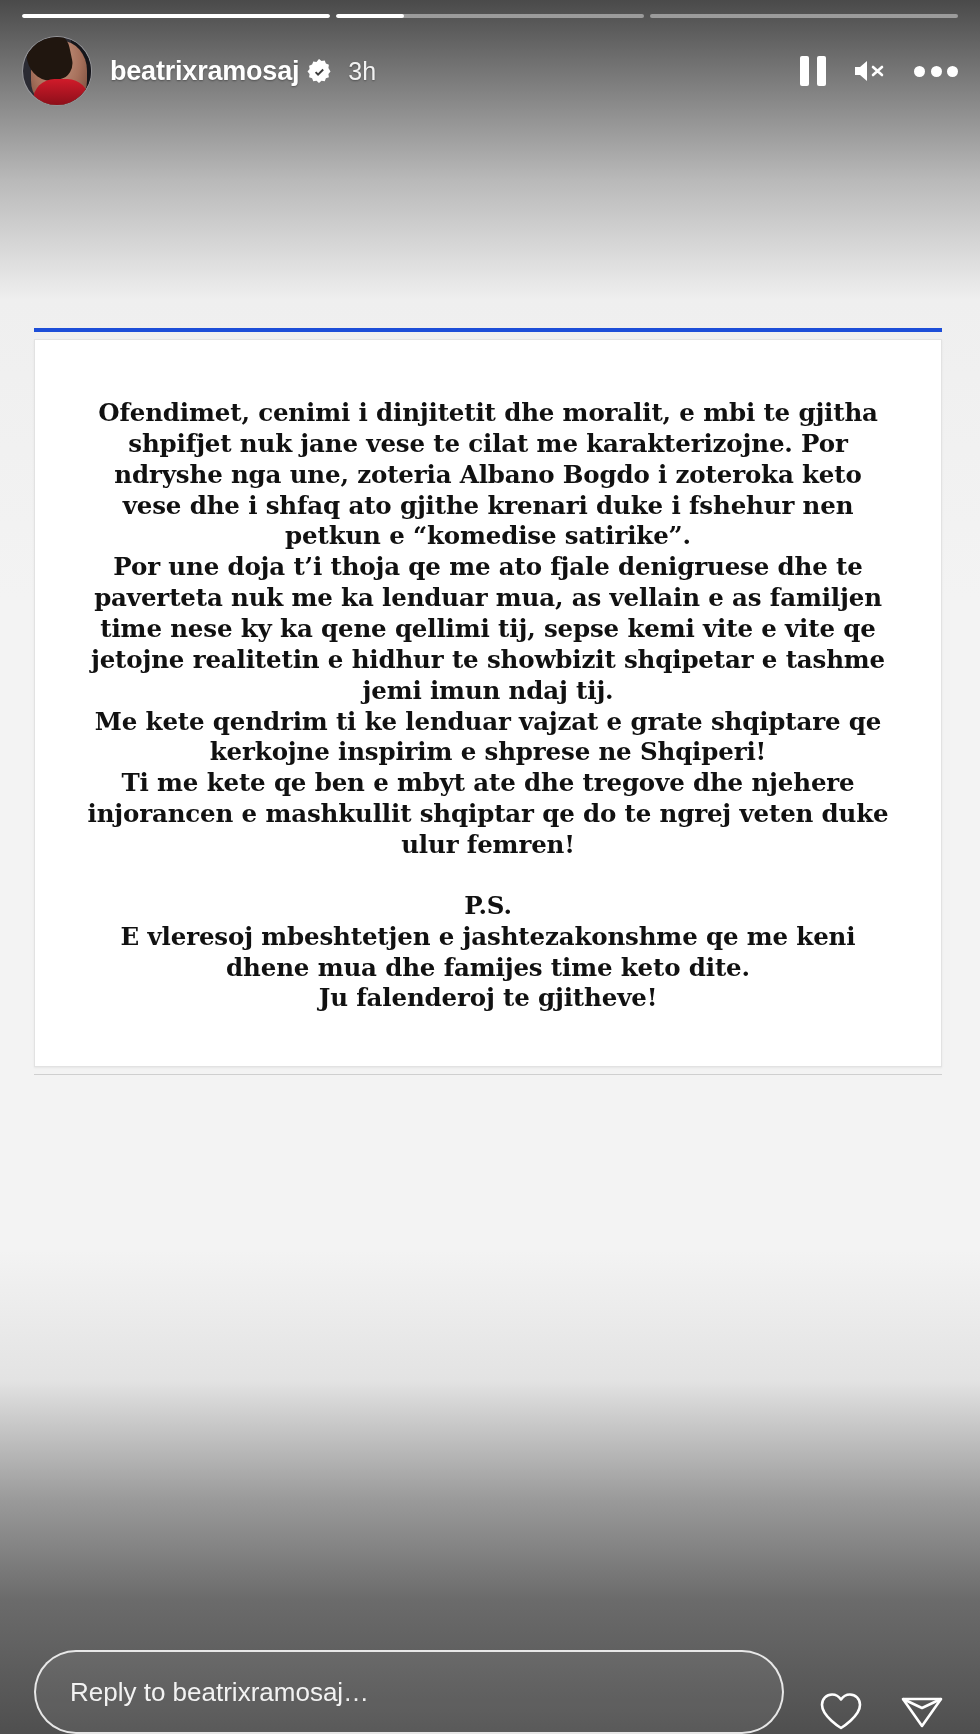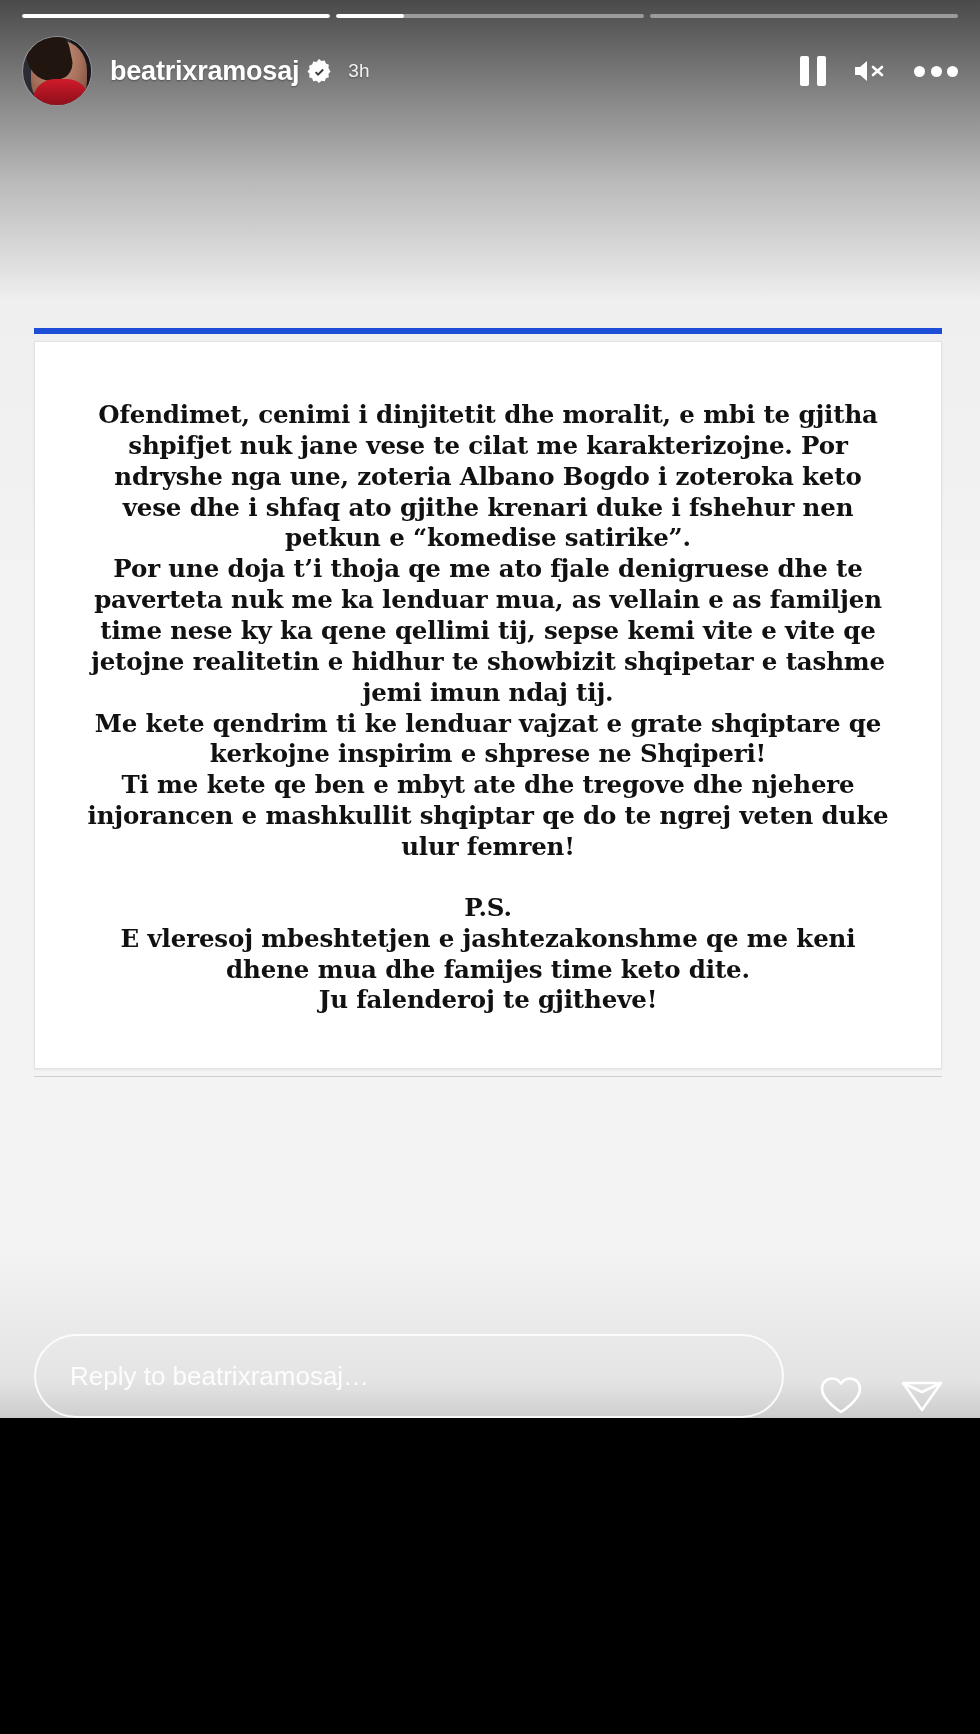--- a/index.html
+++ b/index.html
@@ -11,21 +11,21 @@
   body {
     width: 980px;
     height: 1734px;
     font-family: "Liberation Sans", sans-serif;
     overflow: hidden;
   }
 
   .story {
     position: relative;
     width: 980px;
-    height: 1418px;
+    height: 1734px;
     background: #b91c1c;
     overflow: hidden;
   }
 
   
   .story-bg {
     position: absolute;
     inset: 0;
     background: linear-gradient(180deg,
         #4a4a4a 0px,
@@ -130,21 +130,21 @@
     width: 25px;
     height: 25px;
     flex: 0 0 auto;
     display: inline-flex;
     align-items: center;
     justify-content: center;
   }
   .timestamp {
     margin-left: 16px;
     color: rgba(255,255,255,0.92);
-    font-size: 19px;
+    font-size: 25px;
     text-shadow: 0 1px 2px rgba(0,0,0,0.35);
   }
   .header-spacer { flex: 1 1 auto; }
 
   .hdr-btn {
     flex: 0 0 auto;
     display: flex;
     align-items: center;
     justify-content: center;
     margin-left: 26px;
@@ -171,21 +171,21 @@
     display: block;
   }
 
   
   .note-wrap {
     position: absolute;
     left: 34px;
     right: 38px;
     top: 328px;
     z-index: 20;
-    border-top: 6px solid #1d4ed8;
+    border-top: 4px solid #1d4ed8;
     border-bottom: 1px solid #cfcfcf;
     padding: 7px 0 7px 0;
   }
   .note-card {
     background: #ffffff;
     border: 1px solid #e2e2e2;
     padding: 58px 48px 52px 48px;
     box-shadow: 0 1px 2px rgba(0,0,0,0.06);
   }
   .note-body {

